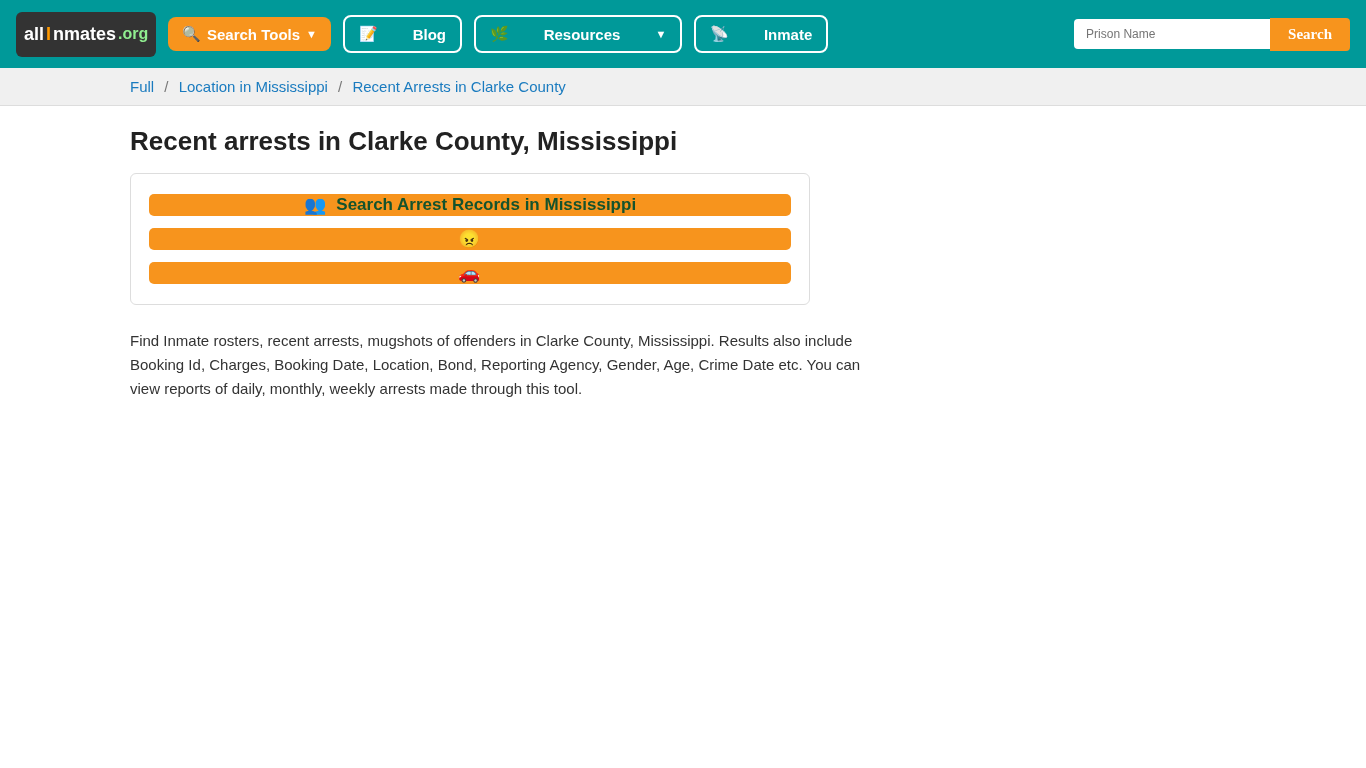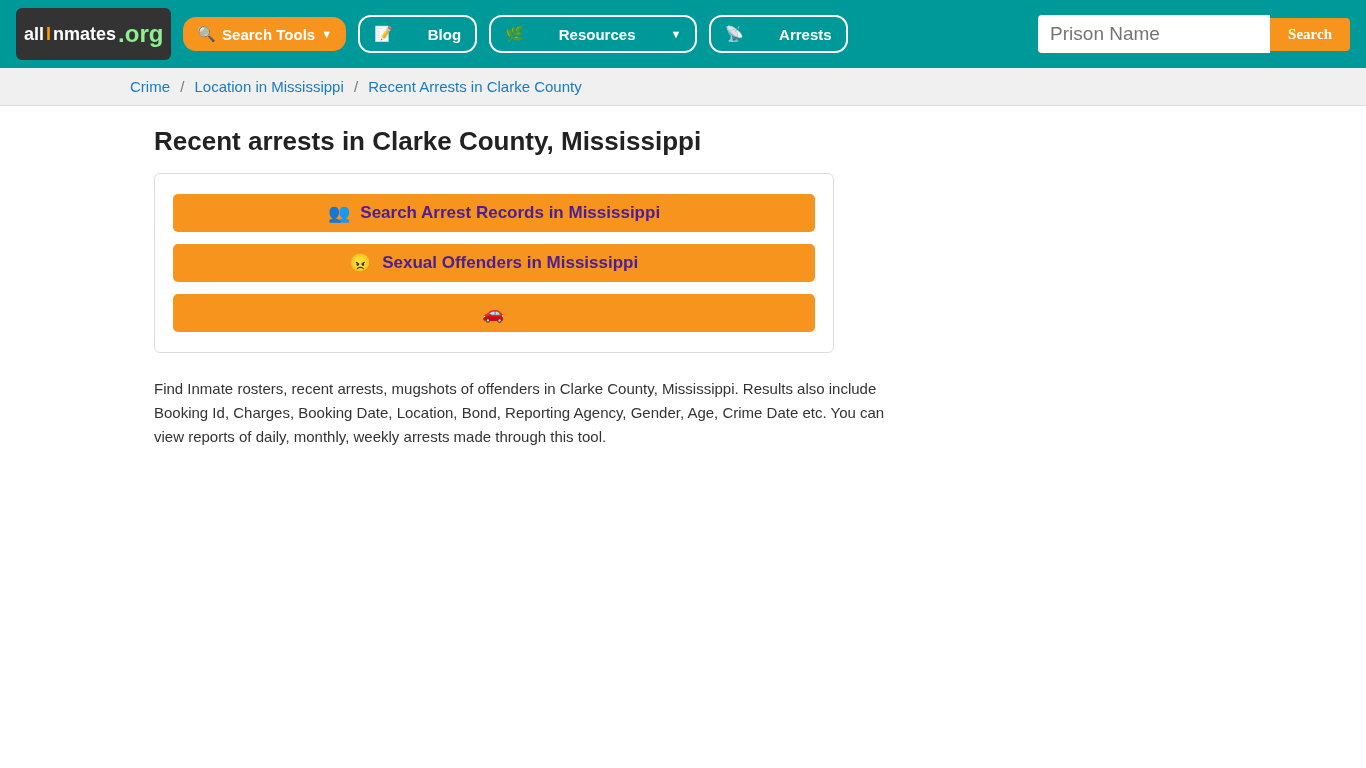--- a/index.html
+++ b/index.html
@@ -30,21 +30,21 @@
     .logo-all {
       color: #fff;
       font-weight: bold;
       font-size: 18px;
       font-family: Arial, sans-serif;
     }
 
     .nav-btn {
       background: #fff;
       border: none;
-      border-radius: 13px;
+      border-radius: 8px;
       padding: 8px 14px;
       font-size: 15px;
       font-weight: bold;
       cursor: pointer;
       display: flex;
       align-items: center;
       gap: 6px;
       color: #333;
     }
     .nav-btn.orange {
@@ -56,24 +56,24 @@
       border: 2px solid #fff;
       color: #fff;
       gap: 35px;
     }
     .nav-btn .caret { font-size: 11px; }
 
     .header-spacer { flex: 1; }
 
     .search-input {
       padding: 8px 12px;
-      font-size: 19px;
+      font-size: 12px;
       border: none;
       border-radius: 4px 0 0 4px;
-      width: 232px;
+      width: 196px;
       outline: none;
       color: #aaa;
     }
     .search-btn {
       background: #f7941d;
       color: #fff;
       border: none;
       padding: 8px 18px;
       font-size: 15px;
       font-weight: bold;
@@ -100,21 +100,20 @@
     .breadcrumb a, .breadcrumb span.link {
       color: #1a7bbf;
       text-decoration: none;
       cursor: pointer;
     }
     .breadcrumb .sep { color: #777; margin: 0 6px; }
 
     
     .main {
       padding: 0 130px;
-      margin-left: 24px;
     }
     .page-title {
       font-size: 26px;
       font-weight: bold;
       color: #222;
       margin-bottom: 16px;
     }
 
     
     .card {
@@ -125,24 +124,24 @@
       background: #fff;
       max-width: 680px;
     }
     .action-btn {
       display: flex;
       align-items: center;
       justify-content: center;
       gap: 10px;
       width: 100%;
       background: #f7941d;
-      color: #4c1d95;
+      color: #14532d;
       border: none;
       border-radius: 5px;
-      padding: 8px 10px;
+      padding: 0 10px;
       font-size: 17px;
       font-weight: bold;
       cursor: pointer;
       margin-bottom: 12px;
       text-align: center;
     }
     .action-btn:last-child { margin-bottom: 0; }
     .action-btn .icon { font-size: 18px; }
 
     
@@ -181,21 +180,21 @@
   </style>
 </head>
 <body>
 
 <header class="header">
   <div class="logo-wrap">
     <div class="logo-box">
       <span class="logo-all">all</span>
       <span style="color:#f90;font-weight:bold;font-size:18px;">I</span>
       <span class="logo-all">nmates</span>
-      <span style="color:#90ee90;font-weight:bold;font-size:24px;">.org</span>
+      <span style="color:#90ee90;font-weight:bold;font-size:16px;">.org</span>
     </div>
   </div>
 
   <button class="nav-btn orange">
     <span class="icon-search-nav"></span>
     <span>Search Tools</span>
     <span class="caret">▼</span>
   </button>
 
   <button class="nav-btn teal-outline">
@@ -204,52 +203,51 @@
   </button>
 
   <button class="nav-btn teal-outline">
     <span class="icon-resources"></span>
     <span>Resources</span>
     <span class="caret">▼</span>
   </button>
 
   <button class="nav-btn teal-outline">
     <span class="icon-sitemap"></span>
-    <span>Arrests</span>
+    <span>Inmate</span>
   </button>
 
   <div class="header-spacer"></div>
 
   <div class="search-group">
     <input class="search-input" type="text" placeholder="Prison Name" style="">
     <button class="search-btn">Search</button>
   </div>
 </header>
 
 <div class="breadcrumb-wrap">
   <nav class="breadcrumb">
-    <span class="link">Crime</span>
+    <span class="link">Full</span>
     <span class="sep">/</span>
     <span class="link">Location in Mississippi</span>
     <span class="sep">/</span>
     <span class="link">Recent Arrests in Clarke County</span>
   </nav>
 </div>
 
 <main class="main">
   <h1 class="page-title">Recent arrests in Clarke County, Mississippi</h1>
 
   <div class="card">
     <button class="action-btn">
       <span class="icon icon-people"></span>
       <span>Search Arrest Records in Mississippi</span>
     </button>
     <button class="action-btn">
       <span class="icon icon-angry"></span>
-      <span>Sexual Offenders in Mississippi</span>
     </button>
     <button class="action-btn">
       <span class="icon icon-car"></span>
     </button>
   </div>
 
   <p class="description">
     <span>Find </span><strong>Inmate rosters, recent arrests, mugshots of offenders in Clarke County, Mississippi</strong><span>. Results also include Booking Id, Charges, Booking Date, Location, Bond, Reporting Agency, Gender, Age, Crime Date etc. You can view reports of daily, monthly, weekly arrests made through this tool.</span>
   </p>
 

